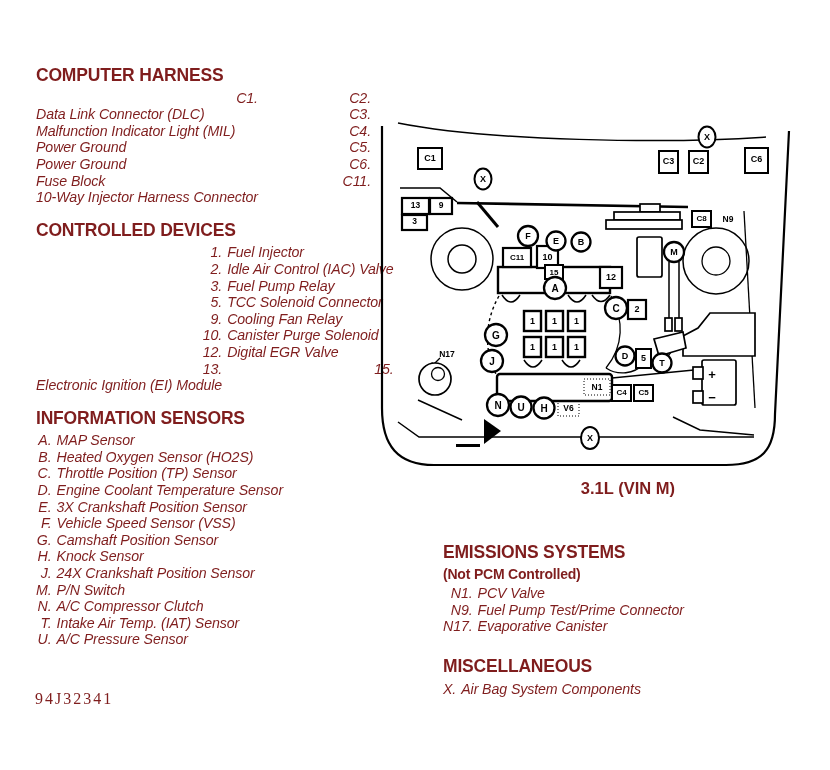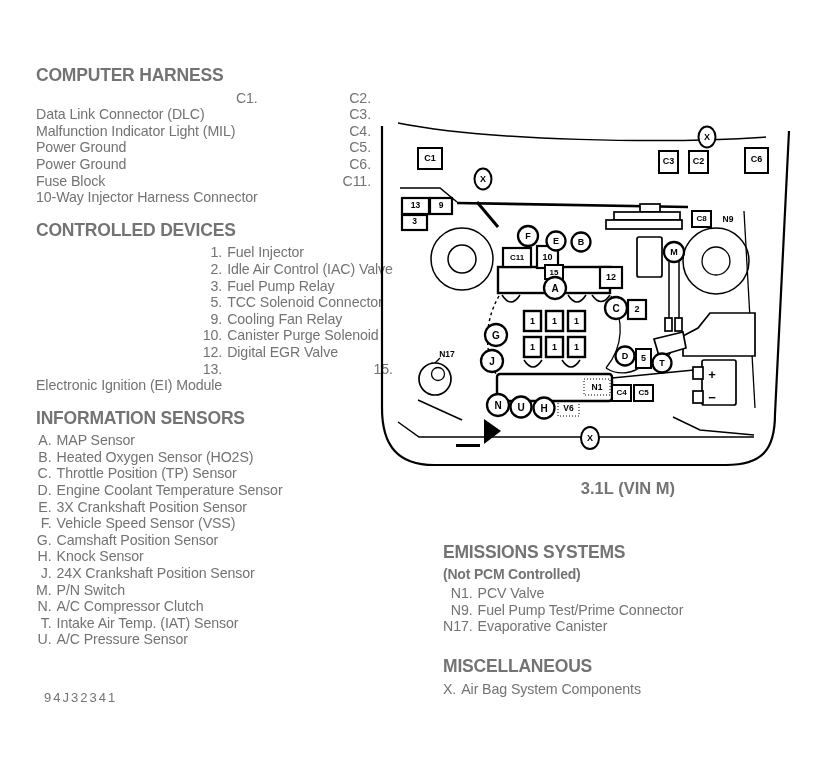--- a/index.html
+++ b/index.html
@@ -1,28 +1,28 @@
 <!DOCTYPE html>
 <html><head>
 <meta charset="utf-8">
 <style>
   html,body{margin:0;padding:0;background:#fff;}
-  #page{position:relative;width:830px;height:770px;background:#ffffff;color:#737373;
+  #page{position:relative;width:830px;height:770px;background:#ffffff;color:#7f1d1d;
         font-family:"Liberation Sans",sans-serif;overflow:hidden;}
   .sec{margin:0 0 15px 0;}
   .sec-title{font-weight:bold;font-size:17.5px;line-height:1.12;letter-spacing:-0.2px;margin:0 0 4px 0;}
   .sec-sub{font-weight:bold;font-size:14px;line-height:1.12;letter-spacing:-0.2px;margin:0 0 3px 0;}
   .list{display:grid;grid-template-columns:max-content auto;column-gap:5px;
-        font-size:14.2px;line-height:16.6px;letter-spacing:-0.1px;}
+        font-size:14.2px;line-height:16.6px;letter-spacing:-0.1px;font-style:italic;}
   .num{text-align:right;white-space:nowrap;}
   .lbl{white-space:nowrap;}
   #left-col{position:absolute;left:36px;top:66px;width:335px;}
   #right-col{position:absolute;left:443px;top:543px;width:360px;}
-  #fig-id{position:absolute;left:44px;top:690px;font-family:Liberation Sans, sans-serif;
-          font-size:13px;letter-spacing:2px;}
+  #fig-id{position:absolute;left:35px;top:690px;font-family:Liberation Serif, serif;
+          font-size:16px;letter-spacing:2px;}
   #diagram{position:absolute;left:378px;top:108px;width:430px;height:372px;}
   #caption{position:absolute;left:495px;top:479px;width:180px;text-align:right;
            font-weight:bold;font-size:16.5px;}
   svg text{font-family:"Liberation Sans",sans-serif;font-weight:bold;fill:#000;
            text-anchor:middle;dominant-baseline:middle;}
   .t8{font-size:8px;} .t85{font-size:8.5px;} .t9{font-size:9px;} .t10{font-size:10px;} .t13{font-size:13px;}
   .box{fill:#fff;stroke:#000;stroke-width:2.2;}
   .box-h{fill:#fff;stroke:#000;stroke-width:2;}
   .circ{fill:#fff;stroke:#000;stroke-width:2.3;}
   .ln{fill:none;stroke:#000;stroke-width:1.5;}

